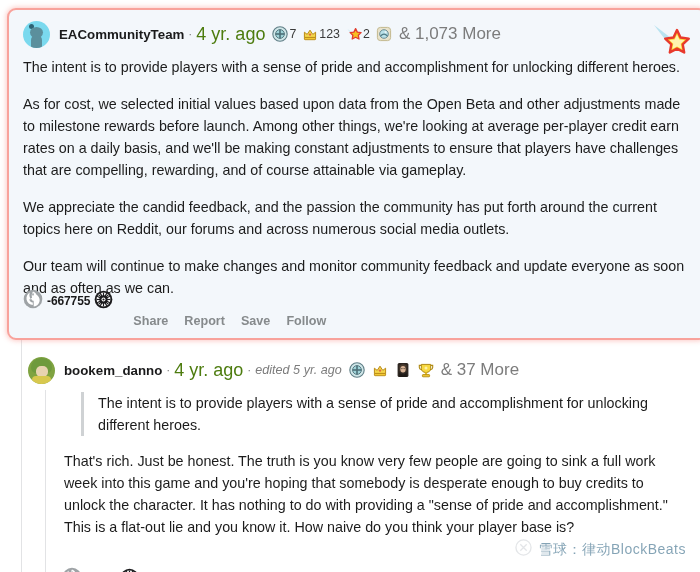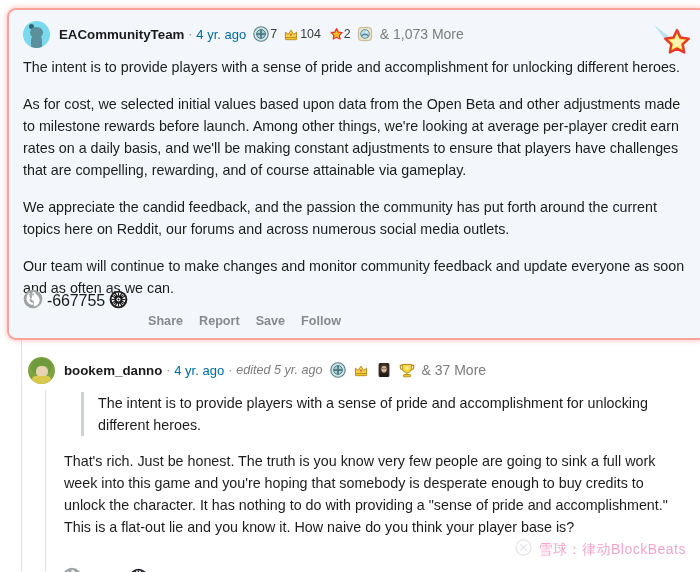--- a/index.html
+++ b/index.html
@@ -126,22 +126,22 @@
     font-weight: bold;
     font-size: 13.3px;
     color: #1a1a1b;
   }
   .meta-dot {
     margin: 0 4px;
     color: #7c7c7c;
     font-size: 12px;
   }
   .timestamp {
-    color: #0369a1;
-    font-size: 13px;
+    color: #4d7c0f;
+    font-size: 18px;
   }
   .edited {
     color: #7c7c7c;
     font-size: 12.6px;
     font-style: italic;
   }
   .awards {
     display: flex;
     align-items: center;
     margin-left: 7px;
@@ -151,21 +151,21 @@
     display: inline-flex;
     align-items: center;
     gap: 1px;
   }
   .award-count {
     font-size: 12.4px;
     color: #3a3a3a;
     margin-right: 4px;
   }
   .award-more {
-    font-size: 14px;
+    font-size: 17px;
     color: #7c7c7c;
     margin-left: 5px;
     white-space: nowrap;
   }
   .award-icon { display:block; }
 
   
   .comment-body {
     margin-top: 8px;
     font-size: 14.3px;
@@ -184,22 +184,22 @@
     position: absolute;
     bottom: 10px;
     left: 14px;
   }
   .vote-group {
     display: flex;
     align-items: center;
     gap: 4px;
   }
   .score {
-    font-size: 16px;
-    font-weight: normal;
+    font-size: 12px;
+    font-weight: bold;
     color: #1a1a1b;
     letter-spacing: -0.1px;
     text-align: right;
   }
   .action-links {
     display: flex;
     align-items: center;
     gap: 16px;
     margin-left: 20px;
     margin-top: 40px;
@@ -257,21 +257,21 @@
     position: absolute;
     right: 14px;
     bottom: 12px;
     display: flex;
     align-items: center;
     gap: 6px;
     opacity: 0.5;
   }
   .watermark-text {
     font-size: 14px;
-    color: #ec4899;
+    color: #0c4a6e;
     letter-spacing: 0.5px;
   }
 </style>
 </head>
 <body>
 
 <div class="thread-line-outer"></div>
 <div class="thread-line-inner"></div>
 
 <div class="comment-highlight">
@@ -301,21 +301,21 @@
         </span>
 
         <span class="award">
           <span>
             <svg class="award-icon" width="16" height="16" viewBox="0 0 16 16">
               <path d="M2.4 11.6 L2.4 6.2 L5.2 8.4 L8 4.2 L10.8 8.4 L13.6 6.2 L13.6 11.6 Z" fill="#f4d54a" stroke="#b98a16" stroke-width="1"></path>
               <rect x="2.4" y="11.4" width="11.2" height="2.3" rx="0.6" fill="#f2c832" stroke="#b98a16" stroke-width="0.9"></rect>
               <circle cx="8" cy="8.6" r="1.2" fill="#e06b3c"></circle>
             </svg>
           </span>
-          <span class="award-count">104</span>
+          <span class="award-count">123</span>
         </span>
 
         <span class="award">
           <span>
             <svg class="award-icon" width="16" height="16" viewBox="0 0 16 16">
               <path d="M1.5 3 L6.5 7 L5.5 8.3 Z" fill="#bfe6f2"></path>
               <path d="M9.6 2.6 L11.3 6.1 L15.1 6.6 L12.3 9.2 L13 13 L9.6 11.2 L6.2 13 L6.9 9.2 L4.1 6.6 L7.9 6.1 Z" fill="#f7c020" stroke="#e23b2e" stroke-width="1.3" stroke-linejoin="round"></path>
             </svg>
           </span>
           <span class="award-count">2</span>

